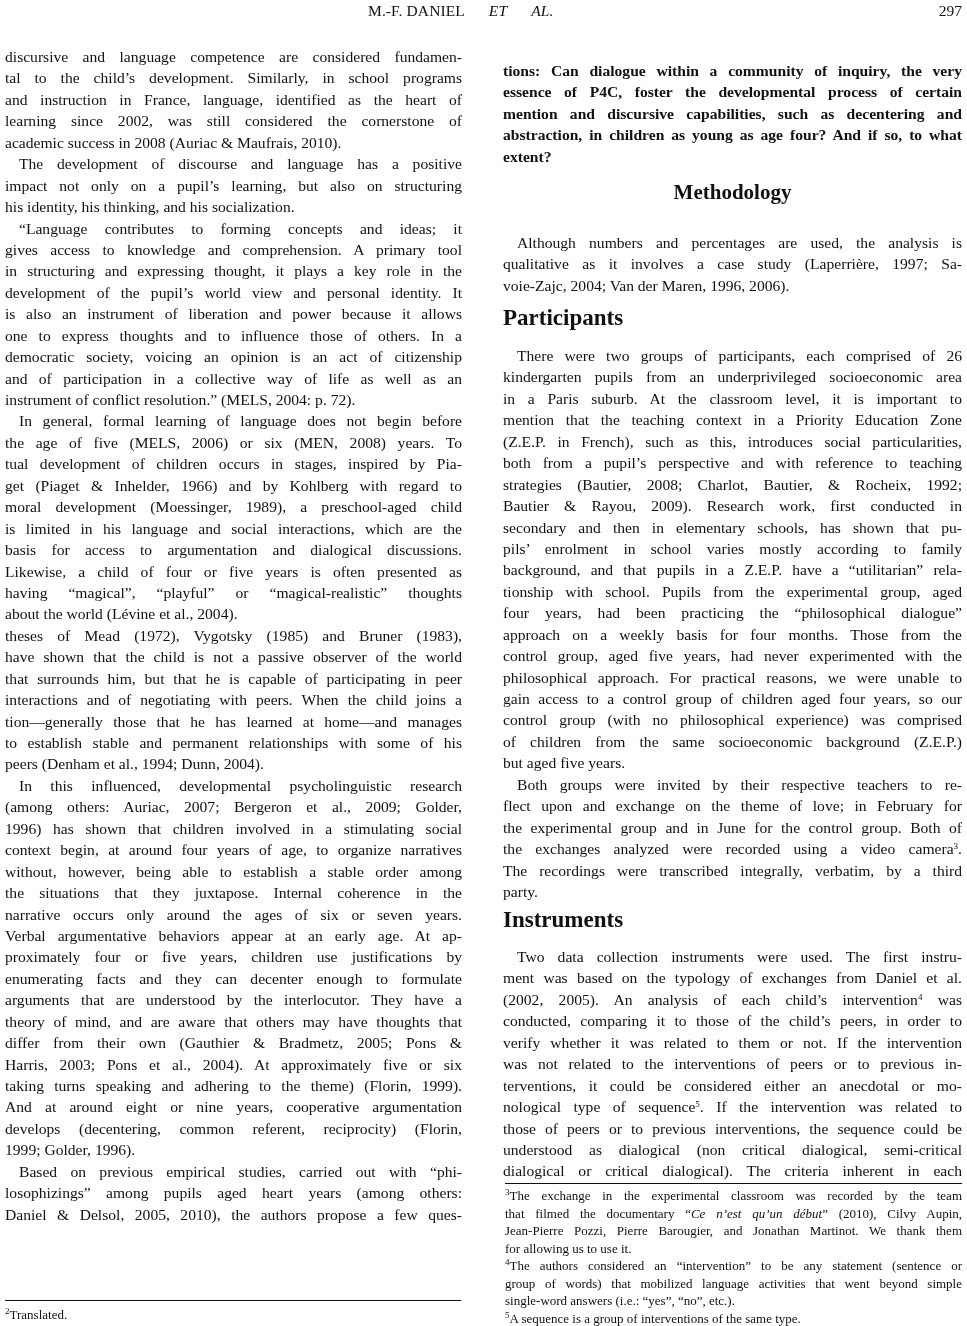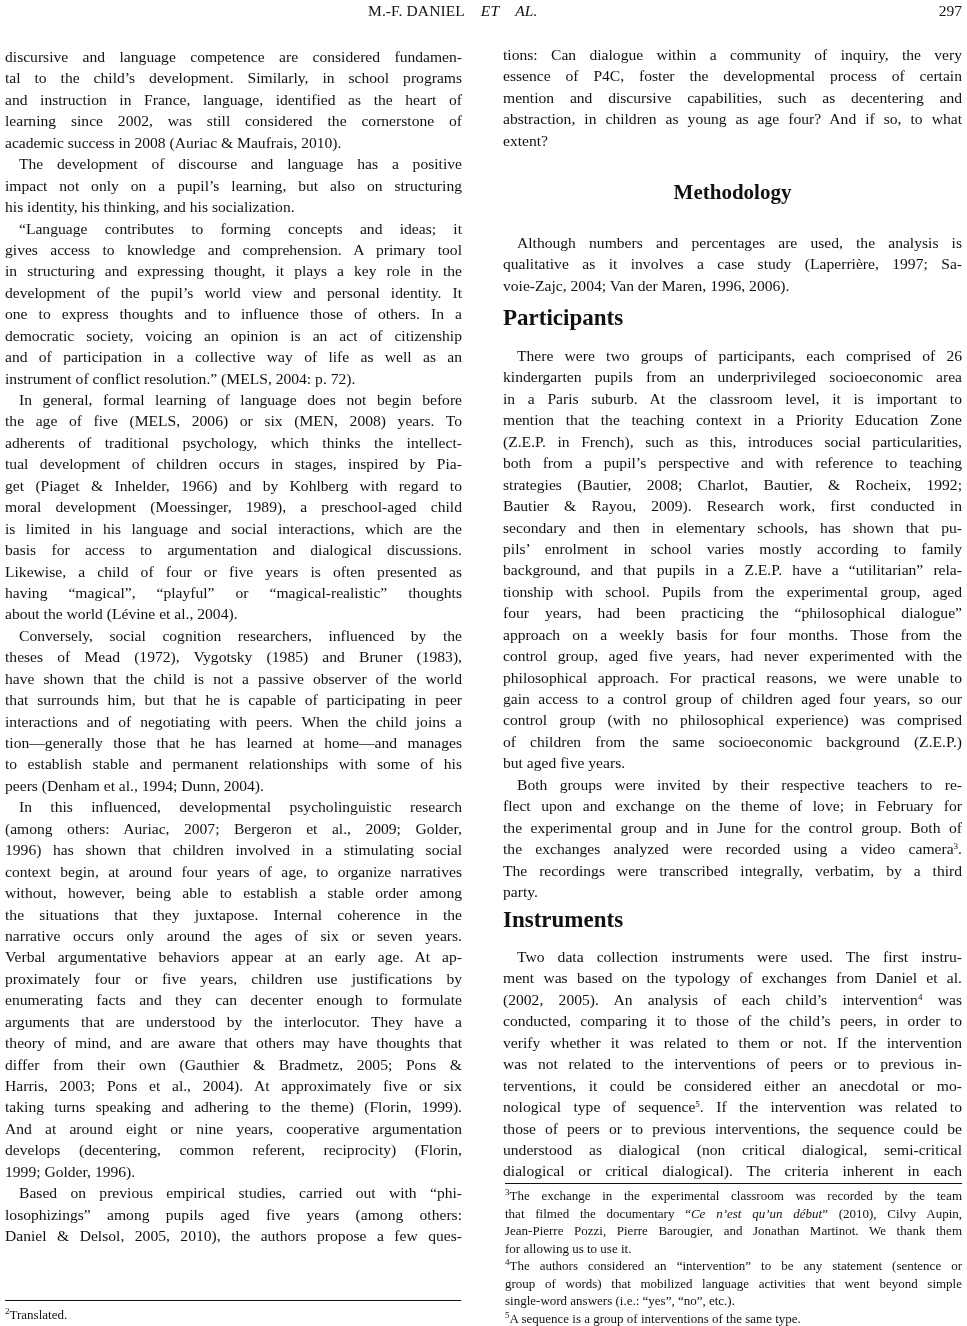--- a/index.html
+++ b/index.html
@@ -1,20 +1,20 @@
 <!DOCTYPE html>
 <html><head>
 <meta charset="utf-8">
 <style>
   html, body { margin: 0; padding: 0; background: #ffffff; }
   body { width: 967px; height: 1326px; position: relative; overflow: hidden;
          font-family: "Liberation Serif", "DejaVu Serif", serif; color: #111; }
   .runhead { position: absolute; top: 2px; left: 0; width: 967px; height: 20px; font-size: 15.5px; }
   .runhead .title { position: absolute; left: 368px; top: 0; letter-spacing: 0.1px; }
-  .runhead .title i { font-style: italic; margin-left: 16px; }
+  .runhead .title i { font-style: italic; margin-left: 24px; }
   .runhead .pageno { position: absolute; right: 5px; top: 0; }
 
   .col { position: absolute; top: 46px; }
   .col.left { left: 5px; width: 457px; }
   .col.right { left: 503px; width: 459px; }
 
   .line { display: block; height: 21.45px; line-height: 21.45px; font-size: 15.6px;
           text-align: justify; text-align-last: justify; white-space: nowrap; overflow: hidden; }
   .line.last { text-align-last: left; }
   .line.indent { padding-left: 14px; }
@@ -49,40 +49,39 @@
     <p>
       <span class="line indent">The development of discourse and language has a positive</span>
       <span class="line">impact not only on a pupil’s learning, but also on structuring</span>
       <span class="line last">his identity, his thinking, and his socialization.</span>
     </p>
     <p>
       <span class="line indent">“Language contributes to forming concepts and ideas; it</span>
       <span class="line">gives access to knowledge and comprehension. A primary tool</span>
       <span class="line">in structuring and expressing thought, it plays a key role in the</span>
       <span class="line">development of the pupil’s world view and personal identity. It</span>
+      <span class="line">is also an instrument of liberation and power because it allows</span>
       <span class="line">one to express thoughts and to influence those of others. In a</span>
       <span class="line">democratic society, voicing an opinion is an act of citizenship</span>
       <span class="line">and of participation in a collective way of life as well as an</span>
       <span class="line last">instrument of conflict resolution.” (MELS, 2004: p. 72).</span>
     </p>
     <p>
       <span class="line indent">In general, formal learning of language does not begin before</span>
       <span class="line">the age of five (MELS, 2006) or six (MEN, 2008) years. To</span>
-      <span class="line">adherents of traditional psychology, which thinks the intellect-</span>
       <span class="line">tual development of children occurs in stages, inspired by Pia-</span>
       <span class="line">get (Piaget &amp; Inhelder, 1966) and by Kohlberg with regard to</span>
       <span class="line">moral development (Moessinger, 1989), a preschool-aged child</span>
       <span class="line">is limited in his language and social interactions, which are the</span>
       <span class="line">basis for access to argumentation and dialogical discussions.</span>
       <span class="line">Likewise, a child of four or five years is often presented as</span>
       <span class="line">having “magical”, “playful” or “magical-realistic” thoughts</span>
       <span class="line last">about the world (Lévine et al., 2004).</span>
     </p>
     <p>
-      <span class="line indent">Conversely, social cognition researchers, influenced by the</span>
       <span class="line">theses of Mead (1972), Vygotsky (1985) and Bruner (1983),</span>
       <span class="line">have shown that the child is not a passive observer of the world</span>
       <span class="line">that surrounds him, but that he is capable of participating in peer</span>
       <span class="line">interactions and of negotiating with peers. When the child joins a</span>
       <span class="line">tion—generally those that he has learned at home—and manages</span>
       <span class="line">to establish stable and permanent relationships with some of his</span>
       <span class="line last">peers (Denham et al., 1994; Dunn, 2004).</span>
     </p>
     <p>
       <span class="line indent">In this influenced, developmental psycholinguistic research</span>
@@ -99,31 +98,31 @@
       <span class="line">theory of mind, and are aware that others may have thoughts that</span>
       <span class="line">differ from their own (Gauthier &amp; Bradmetz, 2005; Pons &amp;</span>
       <span class="line">Harris, 2003; Pons et al., 2004). At approximately five or six</span>
       <span class="line">taking turns speaking and adhering to the theme) (Florin, 1999).</span>
       <span class="line">And at around eight or nine years, cooperative argumentation</span>
       <span class="line">develops (decentering, common referent, reciprocity) (Florin,</span>
       <span class="line last">1999; Golder, 1996).</span>
     </p>
     <p>
       <span class="line indent">Based on previous empirical studies, carried out with “phi-</span>
-      <span class="line">losophizings” among pupils aged five years (among others:</span>
+      <span class="line">losophizings” among pupils aged heart years (among others:</span>
       <span class="line">Daniel &amp; Delsol, 2005, 2010), the authors propose a few ques-</span>
     </p>
   </div>
 
 <div class="fn-rule" style="left:5px; width:456px; top:1300px;"></div>
 <div class="fn" style="left:5px; top:1306px; width:456px;">
   <span class="fline last"><sup>2</sup><span>Translated.</span></span>
 </div>
 
-<div class="col right" style="top:44px;">
+<div class="col right" style="top:60px;font-weight:bold;">
   <p>
     <span class="line">tions: Can dialogue within a community of inquiry, the very</span>
     <span class="line">essence of P4C, foster the developmental process of certain</span>
     <span class="line">mention and discursive capabilities, such as decentering and</span>
     <span class="line">abstraction, in children as young as age four? And if so, to what</span>
     <span class="line last">extent?</span>
   </p>
 </div>
 
 <div class="h1">Methodology</div>

